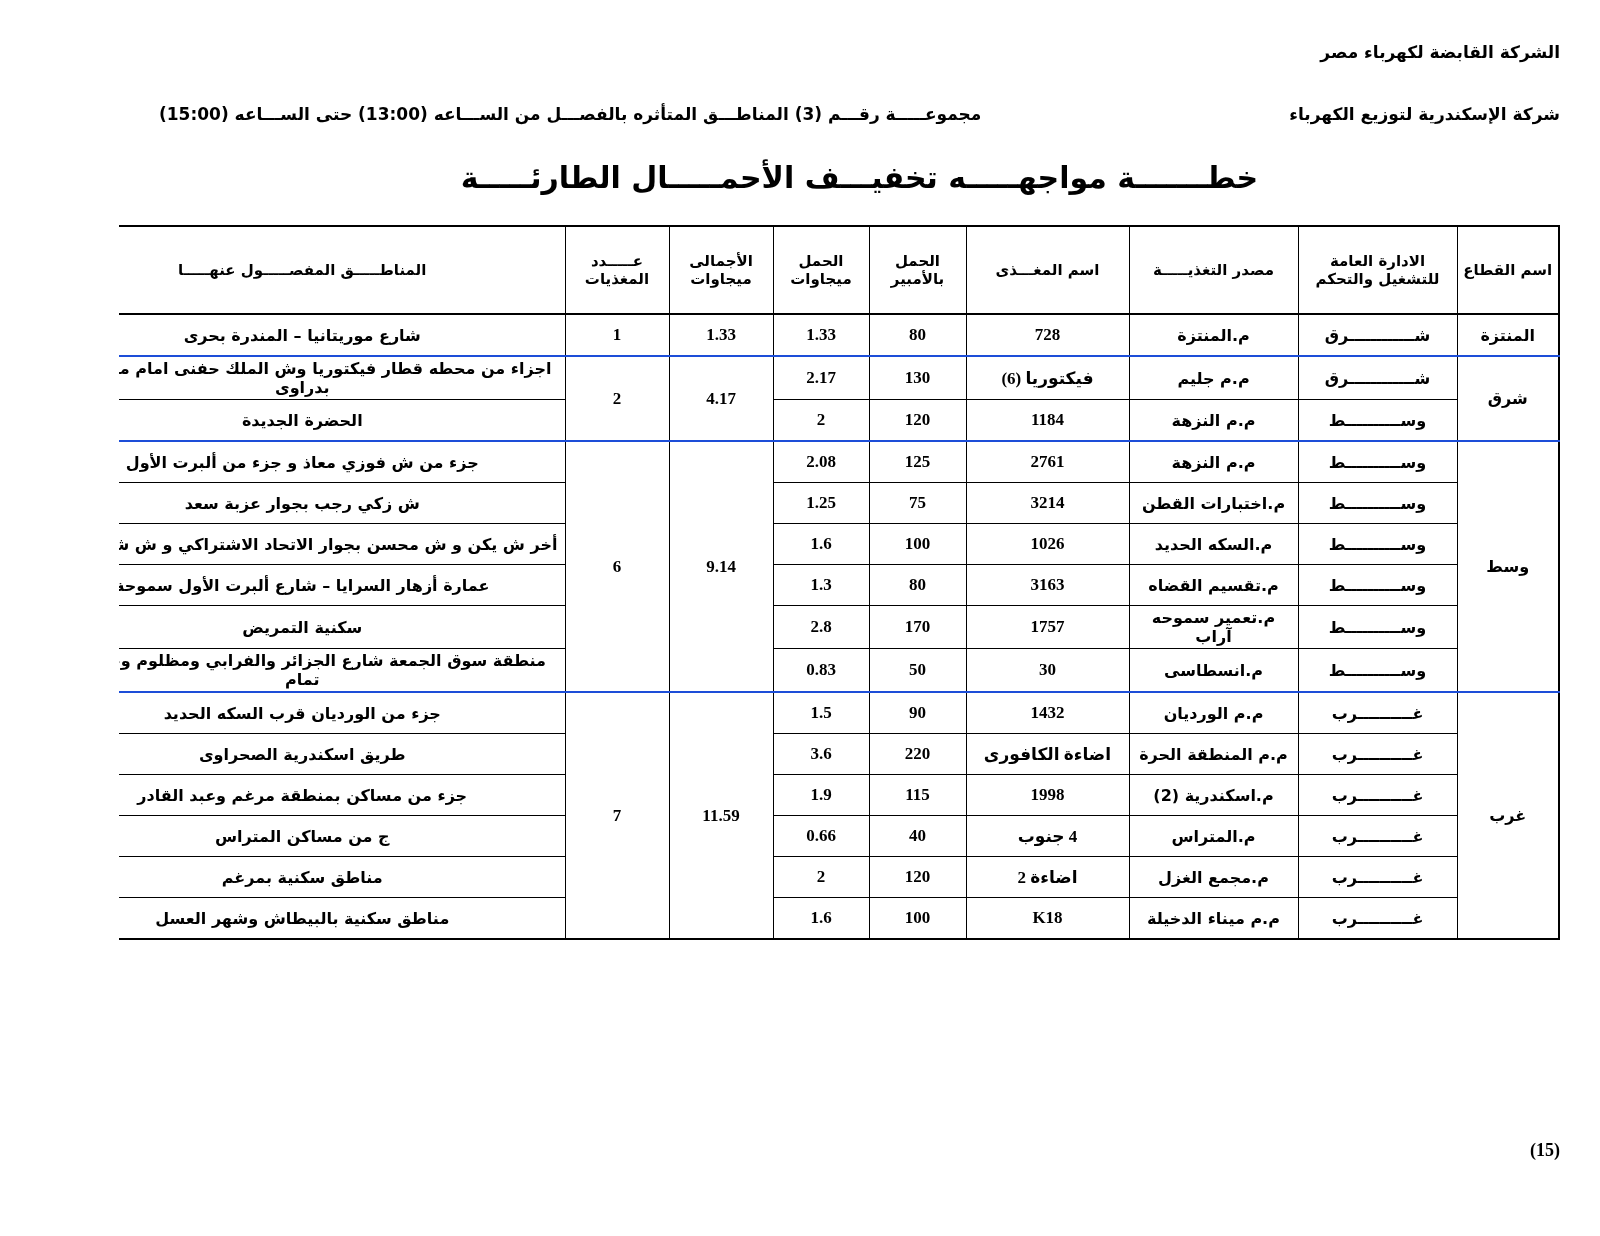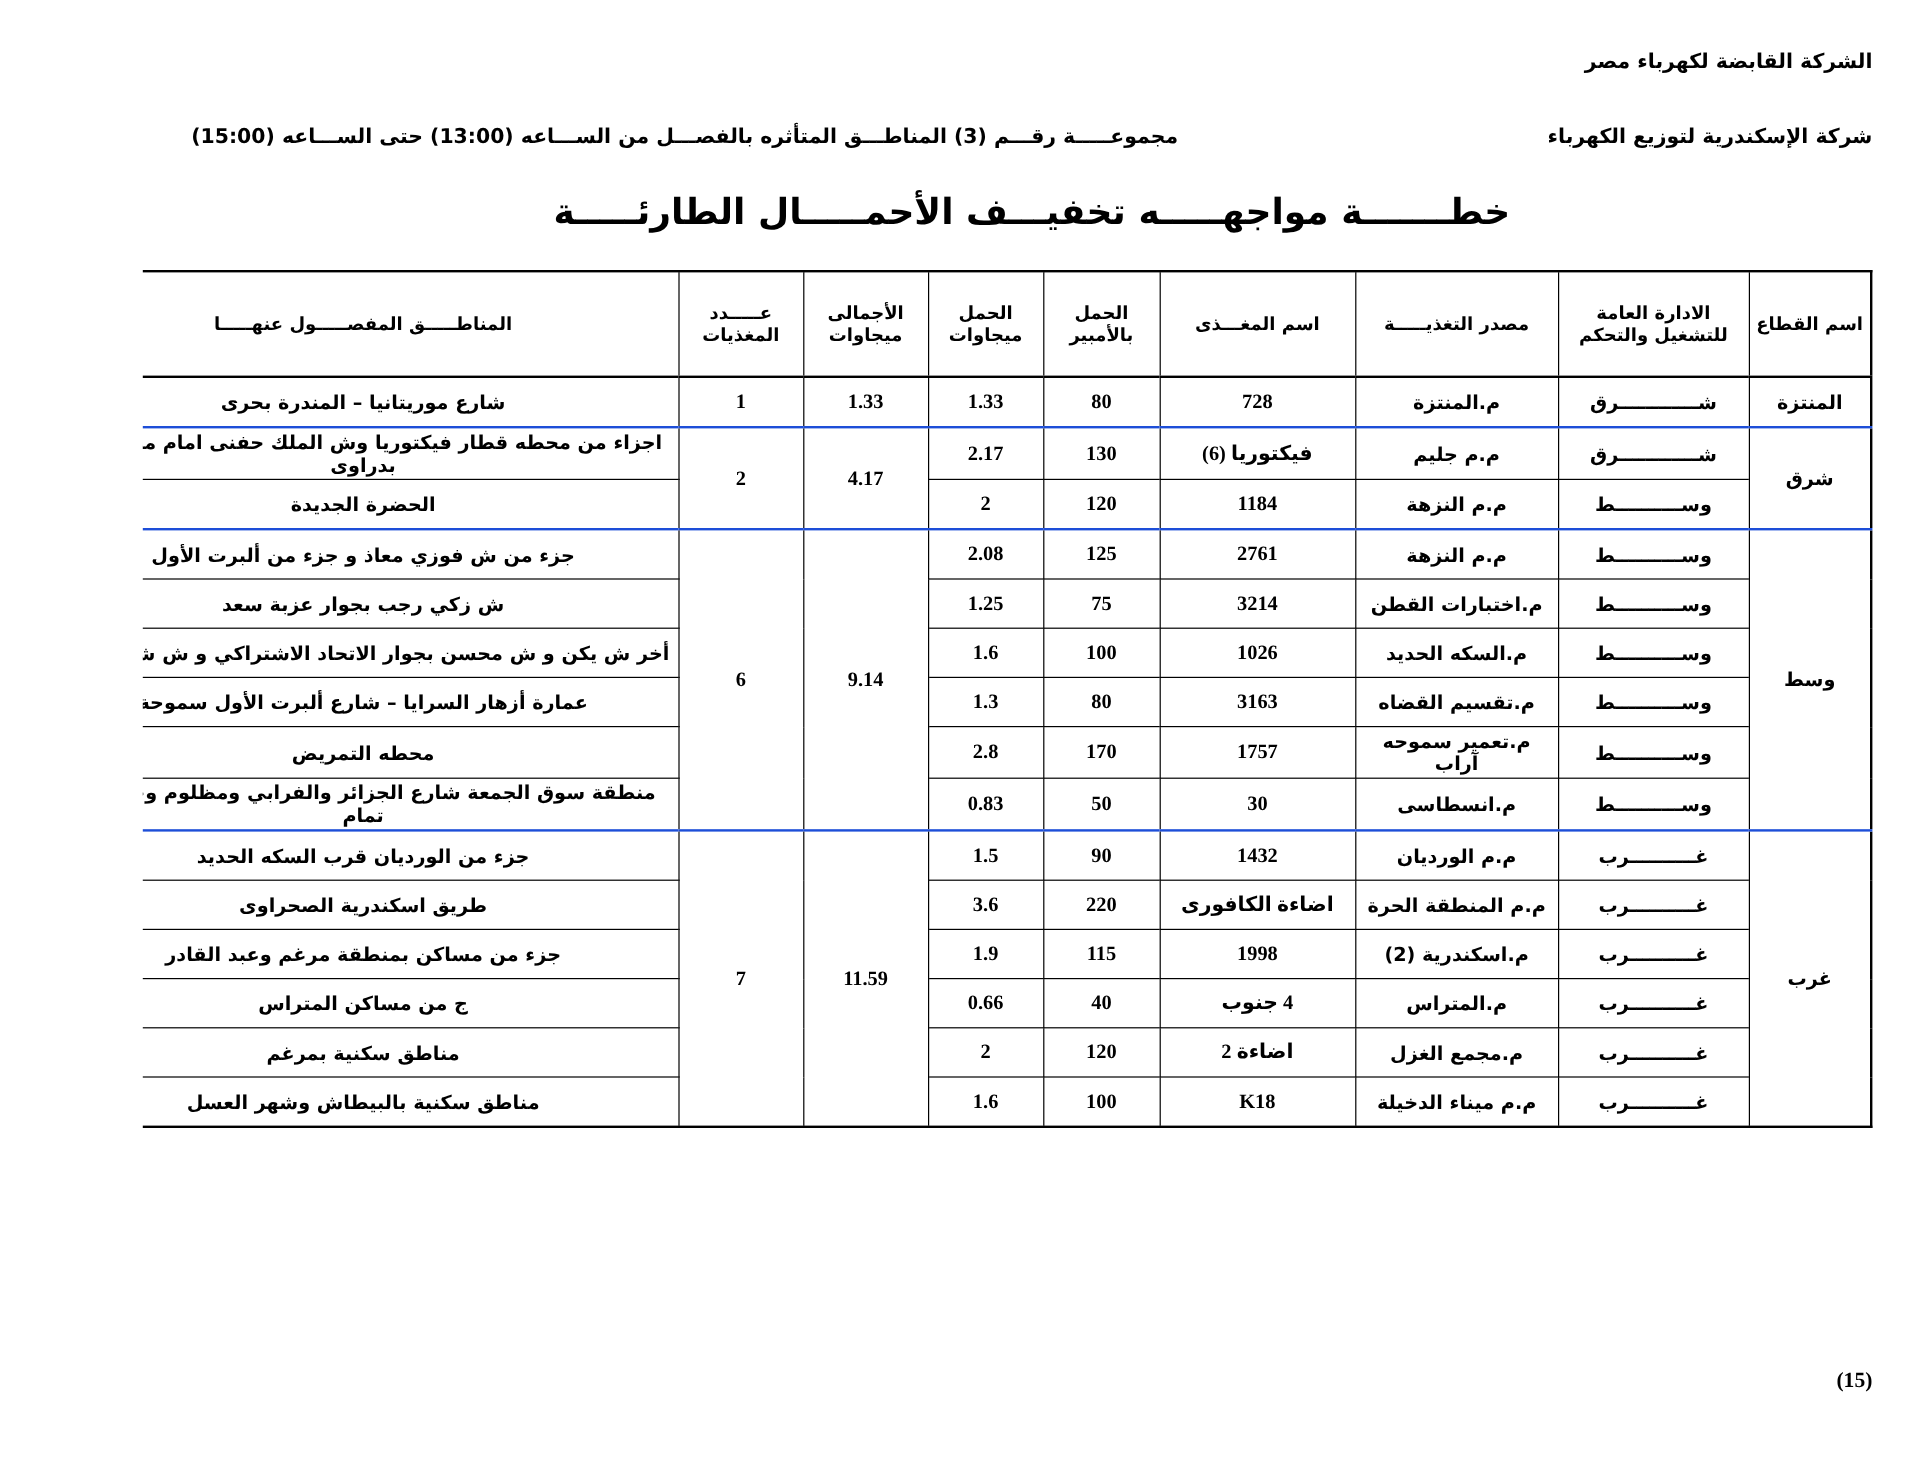--- a/index.html
+++ b/index.html
@@ -181,21 +181,21 @@
           <td class="num">80</td>
           <td class="num">1.3</td>
           <td>عمارة أزهار السرايا – شارع ألبرت الأول سموحة</td>
         </tr>
         <tr>
           <td>وســــــــــط</td>
           <td>م.تعمير سموحه آراب</td>
           <td class="num">1757</td>
           <td class="num">170</td>
           <td class="num">2.8</td>
-          <td>محطه التمريض</td>
+          <td>سكنية التمريض</td>
         </tr>
         <tr>
           <td>وســــــــــط</td>
           <td>م.انسطاسى</td>
           <td class="num">30</td>
           <td class="num">50</td>
           <td class="num">0.83</td>
           <td>منطقة سوق الجمعة شارع الجزائر والفرابي ومظلوم وحارة بن تمام</td>
         </tr>
         <tr class="group-start">

